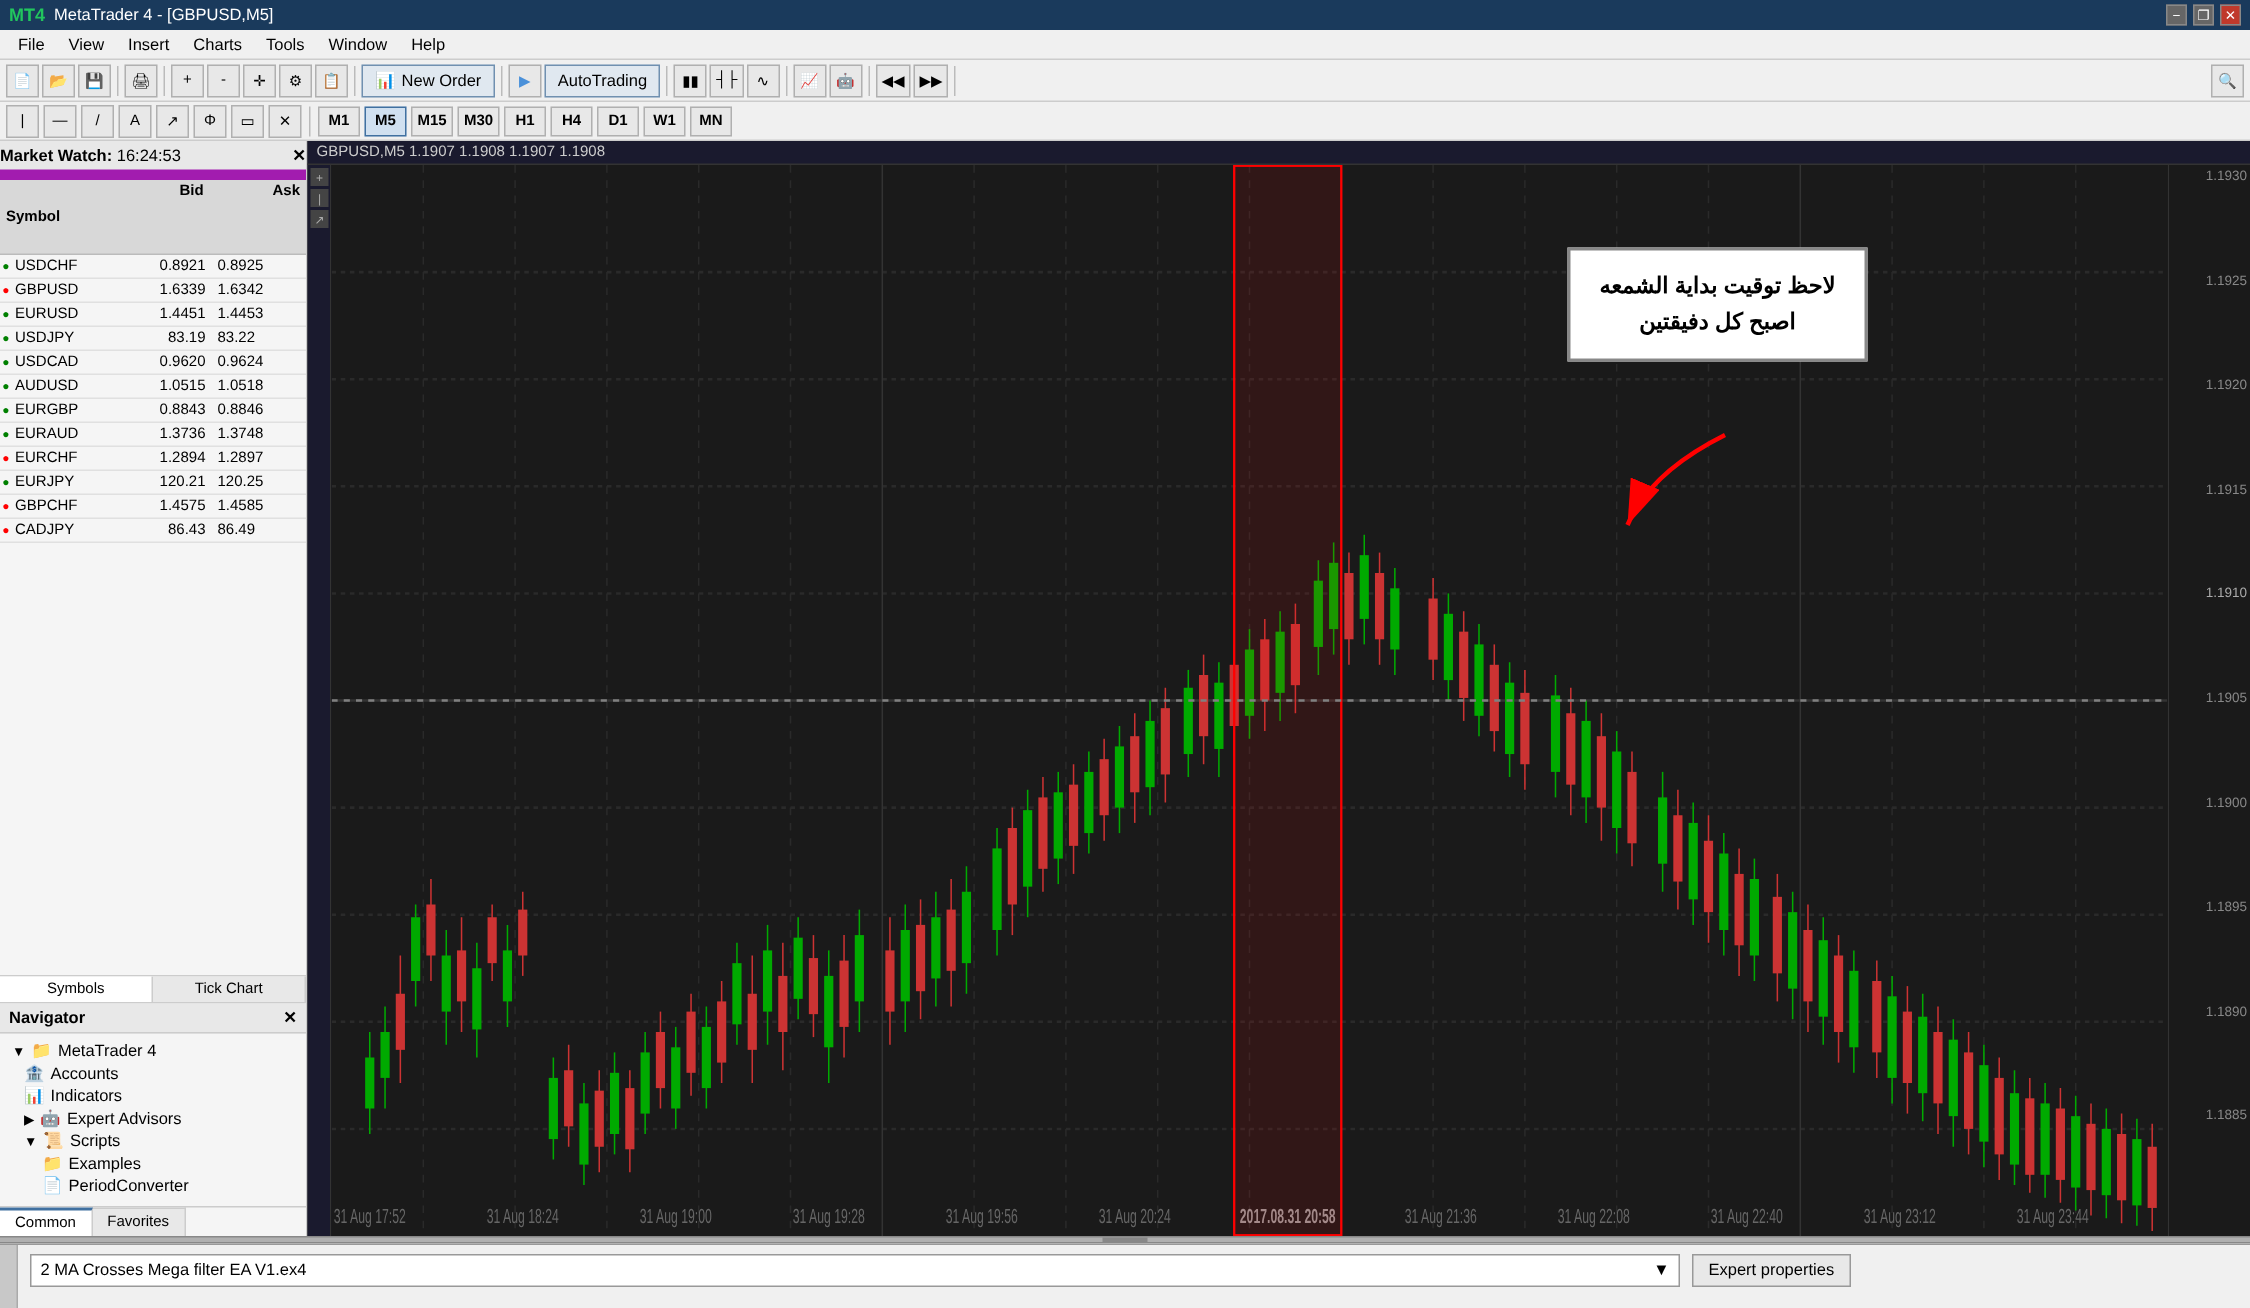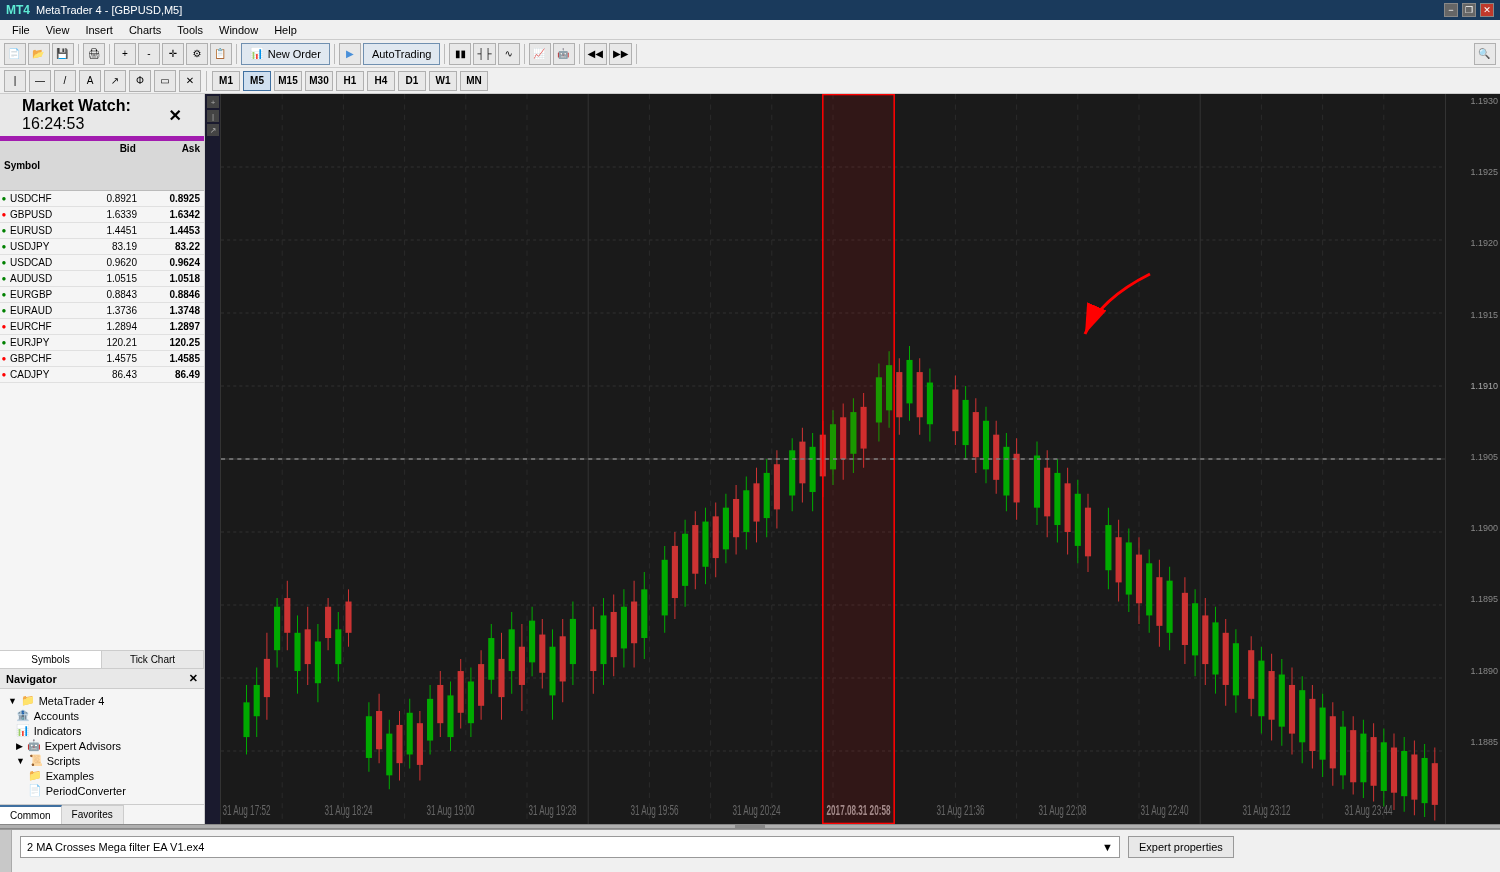--- a/index.html
+++ b/index.html
@@ -22,33 +22,33 @@
     .tb-sep { width: 1px; height: 20px; background: #bbb; margin: 0 2px; }
     .tb-btn-text { background: #e0e8f0; border: 1px solid #7090b0; height: 22px; padding: 0 8px; display: flex; align-items: center; gap: 4px; cursor: pointer; font-size: 11px; }
     .timeframe-btn { background: #e8e8e8; border: 1px solid #b0b0b0; height: 20px; min-width: 28px; display: flex; align-items: center; justify-content: center; cursor: pointer; font-size: 10px; font-weight: bold; }
     .timeframe-btn.active { background: #d0e0f0; border-color: #4070a0; }
 
     
     #main { display: flex; height: calc(872px - 20px - 20px - 28px - 26px - 26px - 22px); }
 
     
     #left-panel { width: 205px; background: #f5f5f5; border-right: 1px solid #ccc; display: flex; flex-direction: column; }
-    #market-watch-header { background: #e8e8e8; padding: 3px 22px; font-weight: bold; font-size: 16px; border-bottom: 5px solid #a21caf; display: flex; justify-content: space-between; align-items: center; }
+    #market-watch-header { background: #e8e8e8; padding: 3px 0; font-weight: bold; font-size: 11px; border-bottom: 7px solid #a21caf; display: flex; justify-content: space-between; align-items: center; }
     #market-watch-table { flex: 1; overflow: hidden; }
     .mw-header-row { display: flex; background: #d8d8d8; border-bottom: 1px solid #bbb; font-size: 10px; font-weight: bold; }
     .mw-col-symbol { flex: 1.2; padding: 19px 4px; }
     .mw-col-bid { flex: 1; padding: 2px 4px; text-align: right; }
     .mw-col-ask { flex: 1; padding: 2px 4px; text-align: right; }
     .mw-row { display: flex; border-bottom: 1px solid #e0e0e0; font-size: 10px; }
     .mw-row .dot { width: 8px; display: flex; align-items: center; justify-content: center; }
     .dot-red { color: red; font-size: 8px; }
     .dot-green { color: green; font-size: 8px; }
     .mw-row .sym { flex: 1.2; padding: 2px 2px; }
     .mw-row .bid { flex: 1; padding: 2px 4px; text-align: right; }
-    .mw-row .ask { flex: 1; padding: 2px 4px; text-align: right; font-weight: bold; }
+    .mw-row .ask { flex: 1; padding: 2px 4px; text-align: left; }
 
     
     #mw-tabs { display: flex; border-top: 1px solid #ccc; }
     .mw-tab { flex: 1; text-align: center; padding: 3px; font-size: 10px; cursor: pointer; background: #e8e8e8; border-right: 1px solid #ccc; }
     .mw-tab.active { background: #fff; border-bottom: none; }
 
     
     #navigator { background: #f5f5f5; border-top: 1px solid #ccc; }
     #navigator-header { background: #e8e8e8; padding: 3px 6px; font-weight: bold; font-size: 11px; border-bottom: 1px solid #ccc; display: flex; justify-content: space-between; align-items: center; }
     #navigator-tree { padding: 4px 0; font-size: 11px; }
@@ -93,21 +93,21 @@
     
     #splitter { height: 6px; background: #b0b0b0; border-top: 1px solid #888; border-bottom: 1px solid #888; cursor: ns-resize; display: flex; align-items: center; justify-content: center; }
 
     .ea-dropdown { flex: 1; border: 1px solid #999; background: white; height: 22px; padding: 0 4px; font-size: 11px; display: flex; align-items: center; justify-content: space-between; cursor: pointer; max-width: 1100px; }
   </style>
 </head>
 <body>
 
 <div id="title-bar">
   <div class="title">
-    <span style="color:#5eead4; font-weight:bold; font-size:12px;">MT4</span>
+    <span style="color:#22c55e; font-weight:bold; font-size:12px;">MT4</span>
     <span>MetaTrader 4 - [GBPUSD,M5]</span>
   </div>
   <div class="win-controls">
     <div class="win-btn">−</div>
     <div class="win-btn">❐</div>
     <div class="win-btn" style="background:#c0392b;">✕</div>
   </div>
 </div>
 
 <div id="menu-bar">
@@ -311,20 +311,23 @@
       </div>
     </div>
 
     <div id="bottom-tabs">
       <div class="bottom-tab active">Common</div>
       <div class="bottom-tab">Favorites</div>
     </div>
   </div>
 
   <div id="chart-area">
+    <div id="chart-header">
+      <span>GBPUSD,M5 1.1907 1.1908 1.1907 1.1908</span>
+    </div>
 
     <div id="chart-main-row">
 
       <div style="width:16px; background:#1a1a2e; display:flex; flex-direction:column; gap:2px; padding:2px; border-right:1px solid #333;">
         <div style="width:12px;height:12px;background:#444;font-size:8px;color:#aaa;display:flex;align-items:center;justify-content:center;cursor:pointer;">+</div>
         <div style="width:12px;height:12px;background:#444;font-size:8px;color:#aaa;display:flex;align-items:center;justify-content:center;cursor:pointer;">|</div>
         <div style="width:12px;height:12px;background:#444;font-size:8px;color:#aaa;display:flex;align-items:center;justify-content:center;cursor:pointer;">↗</div>
       </div>
 
       <div id="chart-canvas" style="flex:1; position:relative; background:#1a1a1a; overflow:hidden;">
@@ -606,20 +609,24 @@
           <text x="925" y="415" fill="#666" font-size="8" text-anchor="middle">31 Aug 22:40</text>
           <text x="1025" y="415" fill="#666" font-size="8" text-anchor="middle">31 Aug 23:12</text>
           <text x="1125" y="415" fill="#666" font-size="8" text-anchor="middle">31 Aug 23:44</text>
 
           <rect x="590" y="0" width="70" height="420" fill="rgba(255,0,0,0.1)" stroke="red" stroke-width="1.5"></rect>
 
           <line x1="0" y1="210" x2="1200" y2="210" stroke="#808080" stroke-width="1" stroke-dasharray="4,4"></line>
         </svg>
 
         
+        <div class="annotation-box" style="right: 200px; top: 55px; width: 200px;">
+          <span style="direction:rtl; display:block;">لاحظ توقيت بداية الشمعه</span>
+          <span style="direction:rtl; display:block;">اصبح كل دفيقتين</span>
+        </div>
 
         
         <div style="position:absolute; right:275px; top:175px;">
           <svg width="100" height="80" viewBox="0 0 100 80">
             <defs>
               <marker id="arrowhead" markerWidth="10" markerHeight="7" refX="10" refY="3.5" orient="auto">
                 <polygon points="0 0, 10 3.5, 0 7" fill="red"></polygon>
               </marker>
             </defs>
             <path d="M 80 5 Q 30 30 15 65" stroke="red" stroke-width="3" fill="none" marker-end="url(#arrowhead)"></path>

